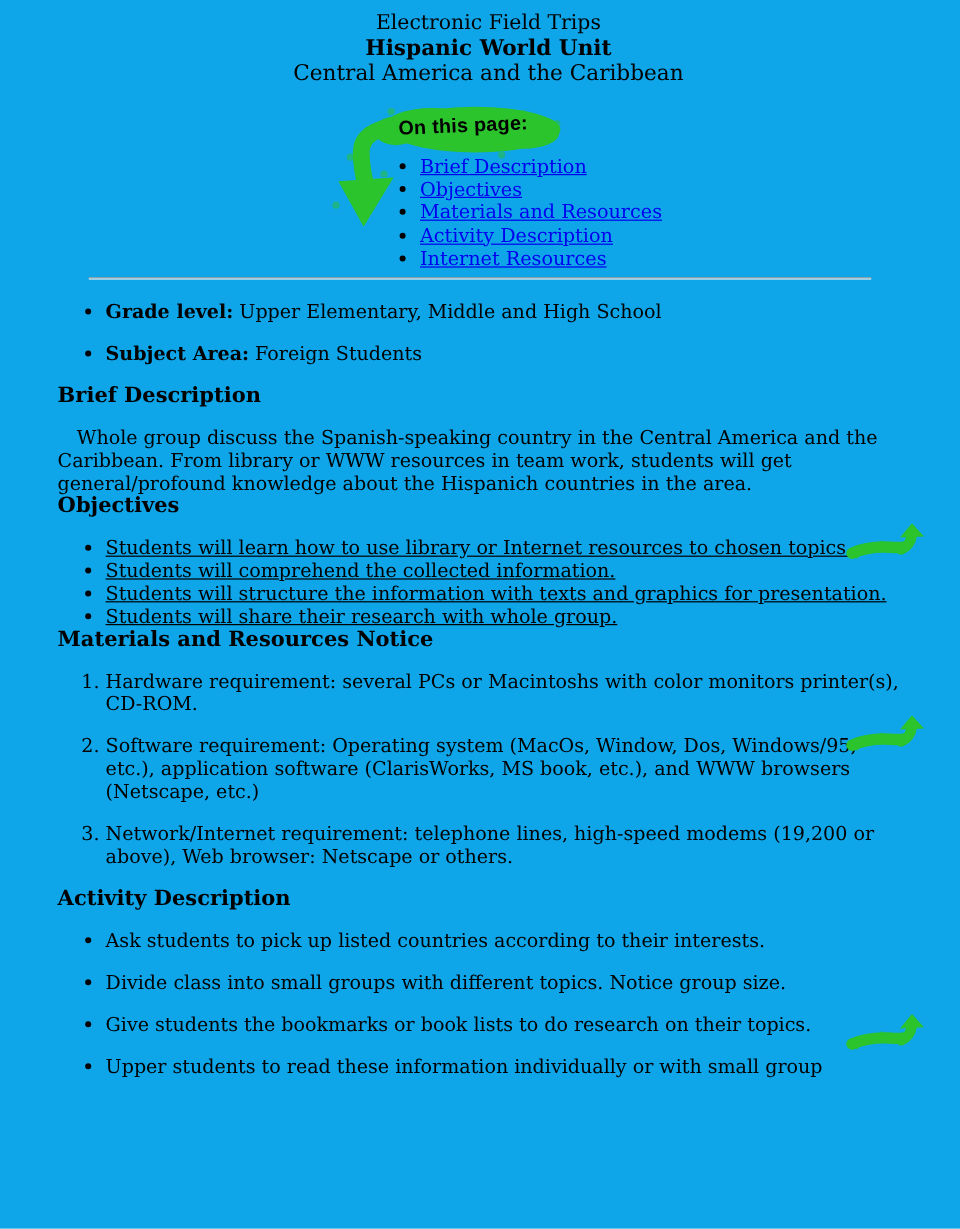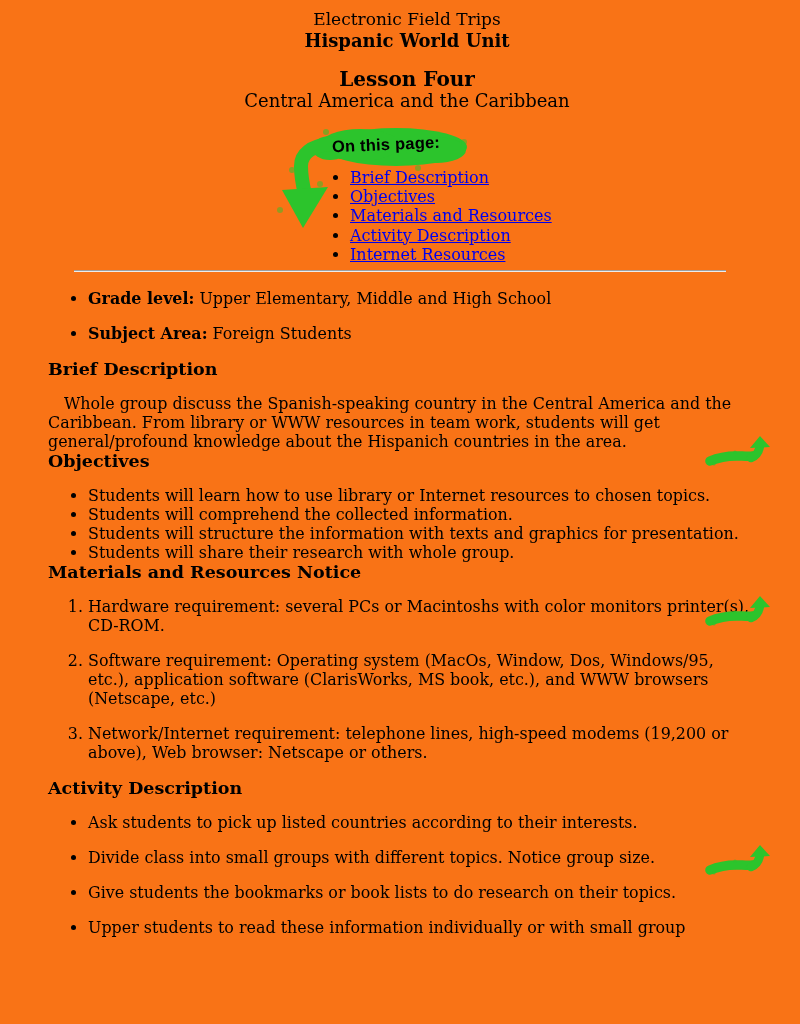--- a/index.html
+++ b/index.html
@@ -1,18 +1,18 @@
 <!DOCTYPE html>
 <html><head>
 <meta charset="utf-8">
 <style>
   html,body { margin:0; padding:0; background:#ffffff; }
   .page {
     position:relative; width:800px; height:1024px; overflow:hidden;
-    background:#f97316; color:#000;
+    background:#0ea5e9; color:#000;
     font-family:"DejaVu Serif", serif;
     font-size:15.9px; line-height:19px;
   }
   .content { padding:9px 48px 0 48px; }
 
   
   .hdr { text-align:center; padding-left:14px; }
   .t1 { font-size:17px; line-height:21px; }
   .t2 { font-size:18px; font-weight:bold; line-height:21px; }
   .lesson { font-size:20px; font-weight:bold; line-height:22px; margin-top:17px; }
@@ -32,41 +32,40 @@
 
   hr.rule { width:652px; margin:6px auto 0; border:none; height:0;
             border-top:1px solid #9e9e9e; border-bottom:1px solid #ececec; }
 
   
   ul.meta   { margin:17px 0 16px; padding:0 0 0 40px; }
   ul.meta li{ margin:0 0 16px; }
   h3.sec    { font-size:17.5px; line-height:21px; margin:0; font-weight:bold; }
   .mt16 { margin-top:16px; } .mt14 { margin-top:14px; } .mt49 { margin-top:49px; }
   p.para { margin:14px 0 0; text-indent:16px; }
-  ul.tight { margin:14px 0 0; padding:0 0 0 40px; }
+  ul.tight { margin:14px 0 0; padding:0 0 0 40px;text-decoration:underline; }
   ul.tight li { margin:0; }
   ol.mats { margin:14px 0 0; padding:0 0 0 40px; }
   ol.mats li { margin:0 0 16px; }
   ul.loose { margin:14px 0 0; padding:0 0 0 40px; }
   ul.loose li { margin:0 0 16px; }
 
   
   .toparrow { position:absolute; left:705px; width:68px; height:34px; display:block; }
   .ta1 { top:434px; } .ta2 { top:594px; } .ta3 { top:843px; }
 </style>
 </head>
 <body>
 
 <div class="page">
   <div class="content">
 
     <div class="hdr">
       <div class="t1">Electronic Field Trips</div>
       <div class="t2">Hispanic World Unit</div>
-      <div class="lesson">Lesson Four</div>
       <div class="sub">Central America and the Caribbean</div>
     </div>
 
     <div class="navblock">
       <div class="nav-graphic">
         <svg width="200" height="112" viewBox="0 0 200 112">
           <g fill="#2cc42c">
             <ellipse cx="128" cy="23" rx="71" ry="19"></ellipse>
             <ellipse cx="92" cy="21" rx="40" ry="16"></ellipse>
             <ellipse cx="168" cy="26" rx="30" ry="13"></ellipse>

